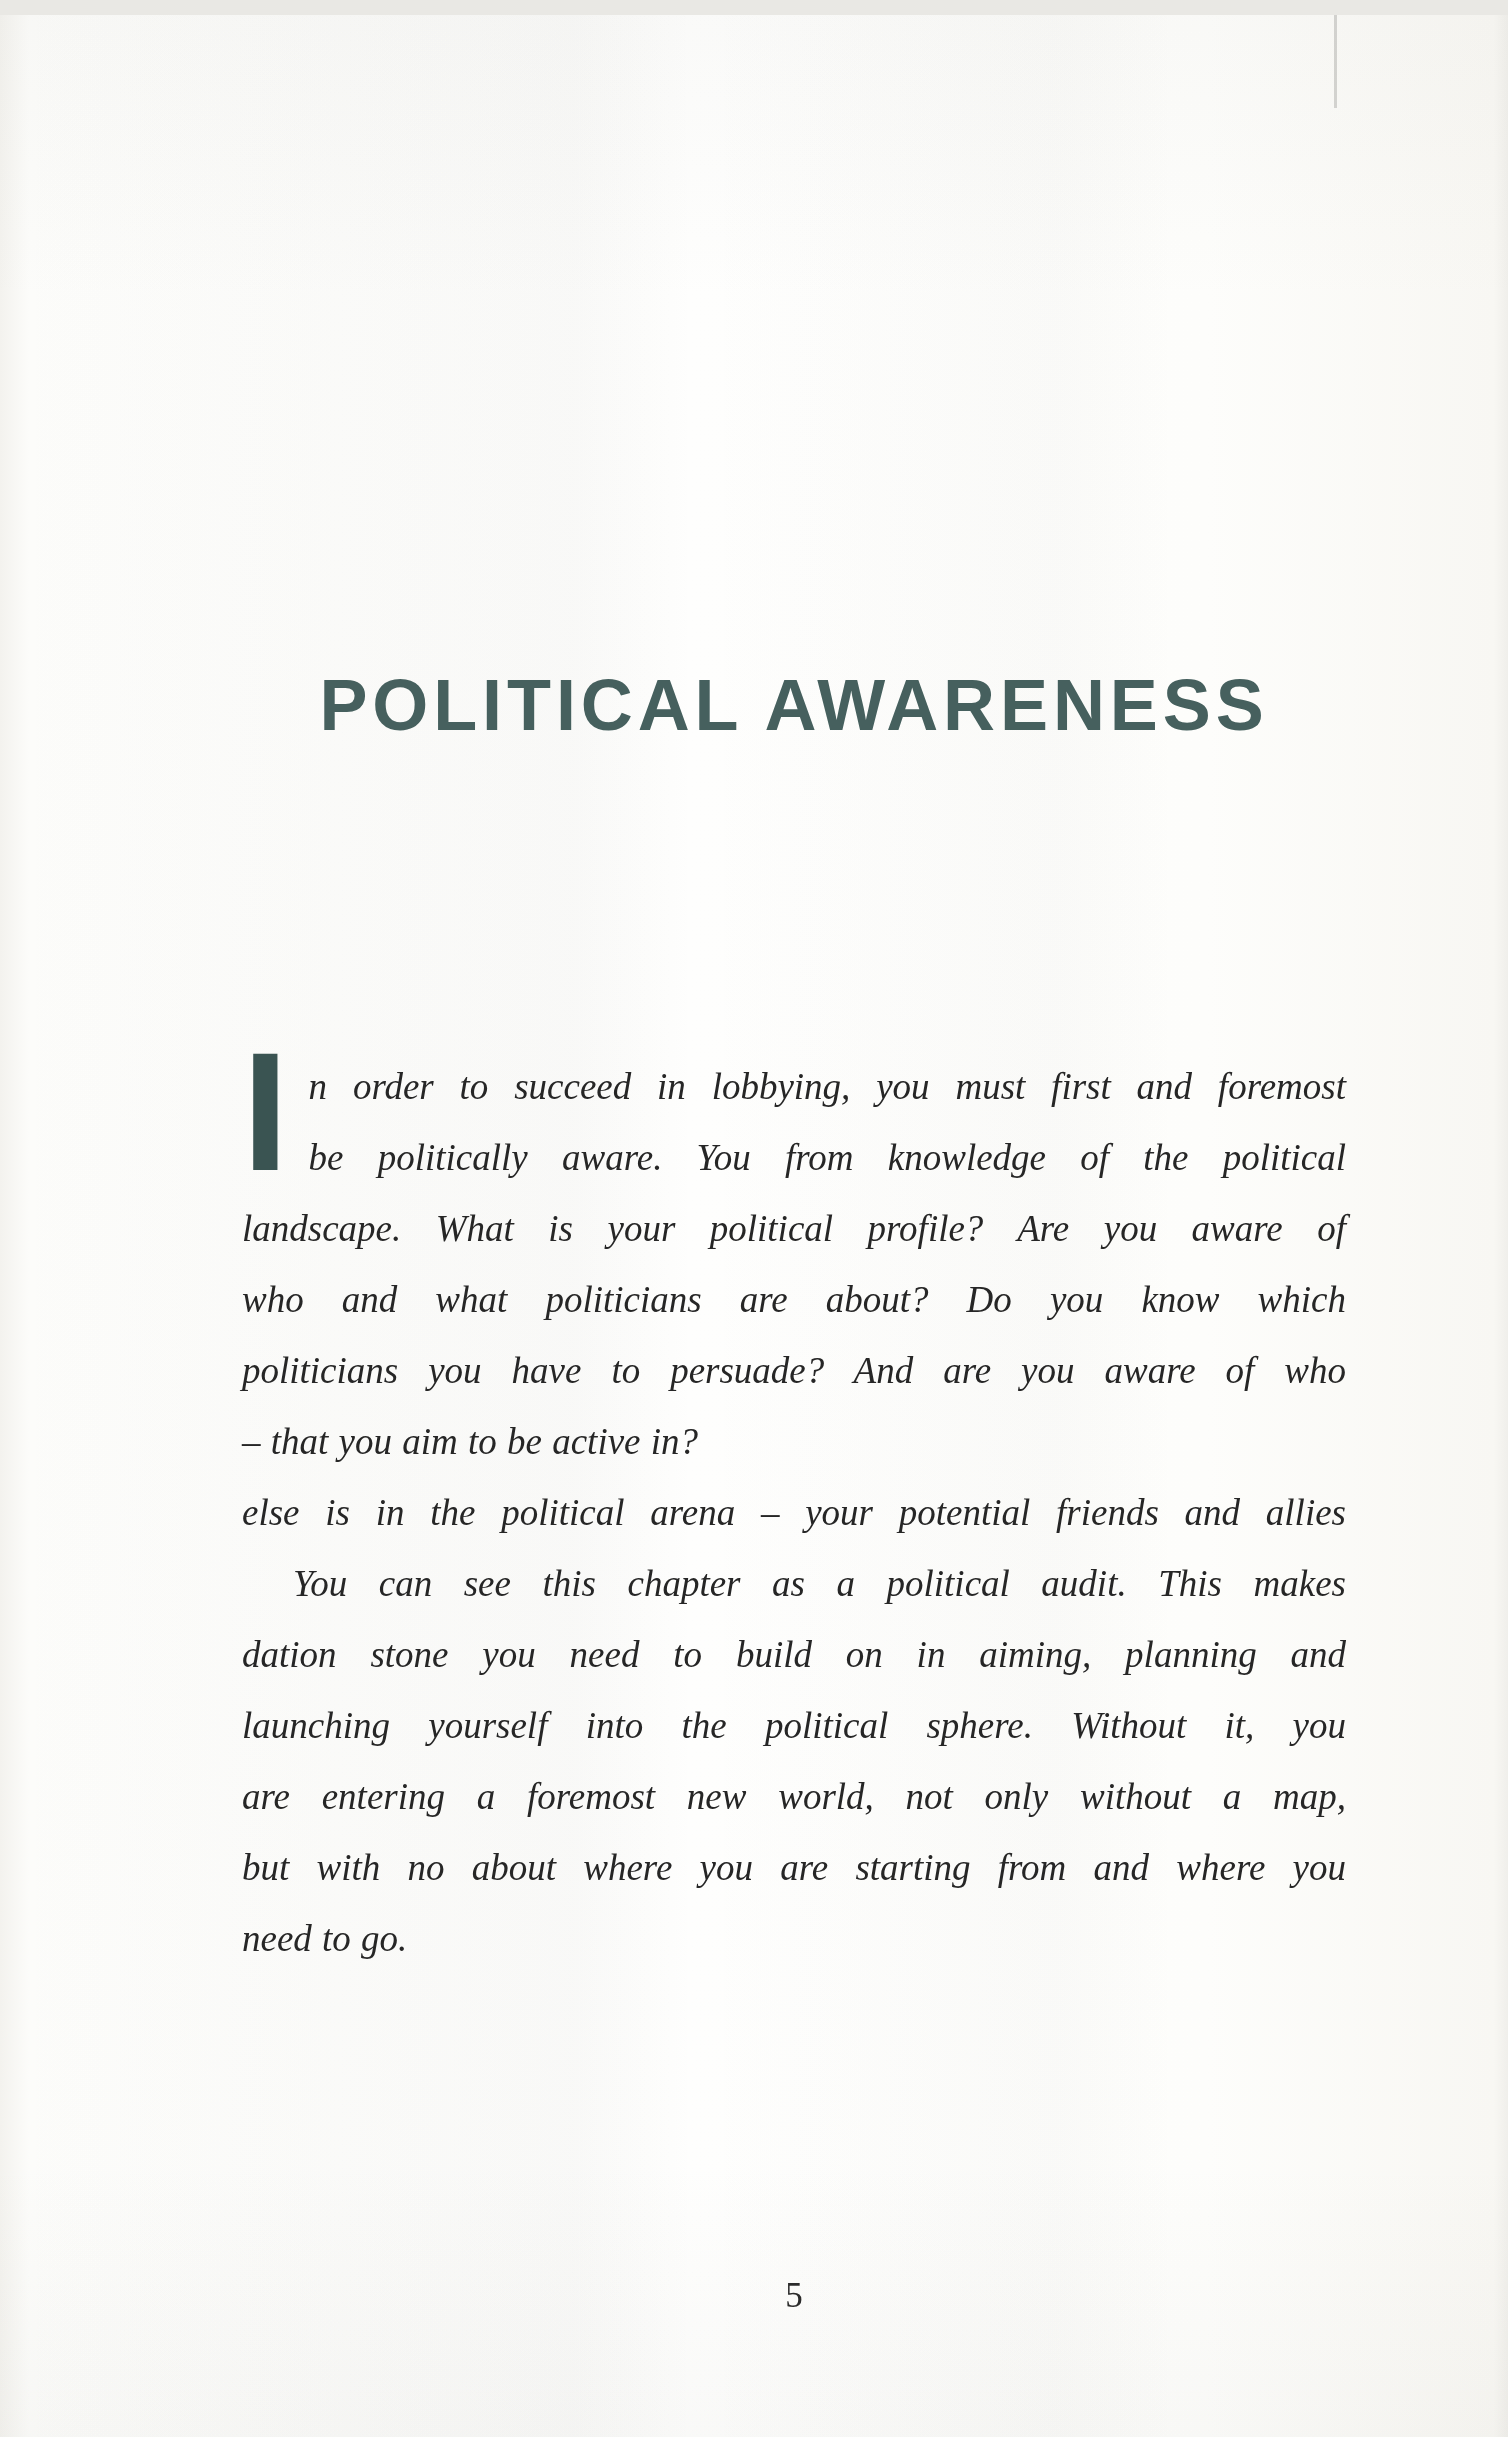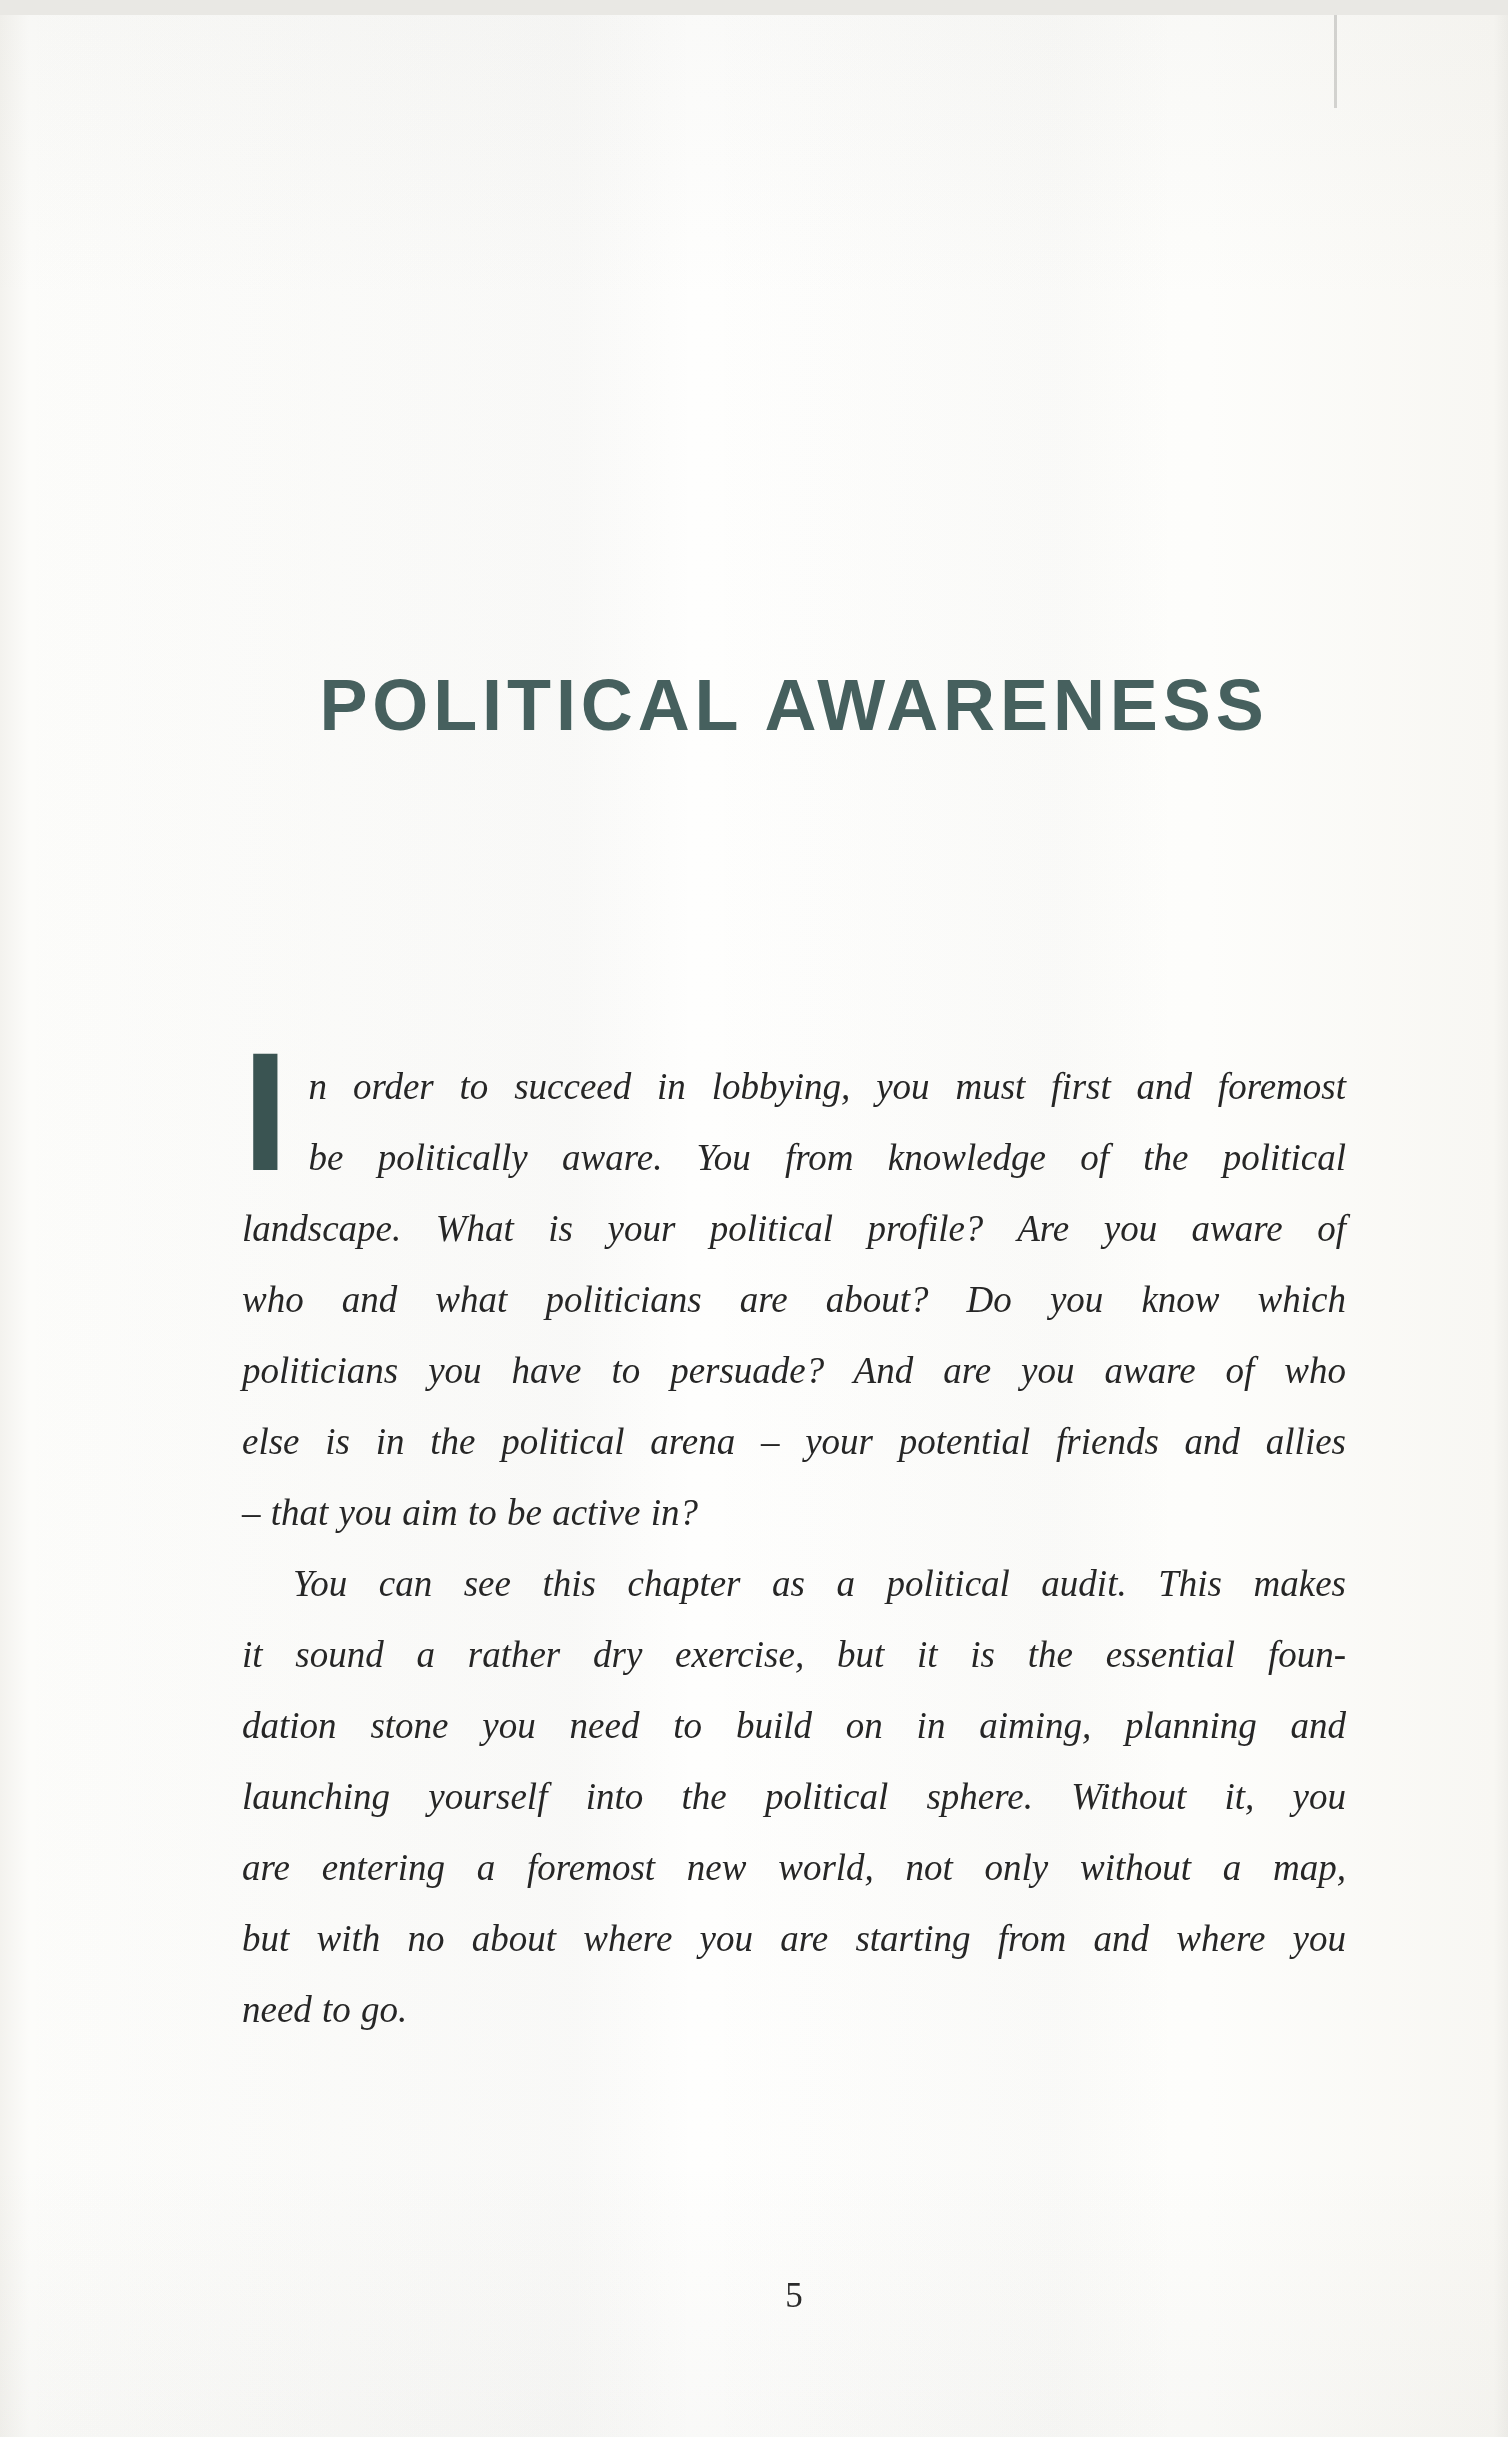--- a/index.html
+++ b/index.html
@@ -116,27 +116,26 @@
 
   <div class="body-block">
 
     <div>
       <span class="dropcap">I</span>
       <div class="line">n order to succeed in lobbying, you must first and foremost</div>
       <div class="line">be politically aware. You from knowledge of the political</div>
       <div class="line">landscape. What is your political profile? Are you aware of</div>
       <div class="line">who and what politicians are about? Do you know which</div>
       <div class="line">politicians you have to persuade? And are you aware of who</div>
+      <div class="line para-end">– that you aim to be active in?</div>
       <div class="line">else is in the political arena – your potential friends and allies</div>
-      <div class="line para-end">– that you aim to be active in?</div>
     </div>
 
     <div>
       <div class="line indent">You can see this chapter as a political audit. This makes</div>
-      <div class="line">it sound a rather dry exercise, but it is the essential foun-</div>
       <div class="line">dation stone you need to build on in aiming, planning and</div>
       <div class="line">launching yourself into the political sphere. Without it, you</div>
       <div class="line">are entering a foremost new world, not only without a map,</div>
       <div class="line">but with no about where you are starting from and where you</div>
       <div class="line para-end">need to go.</div>
     </div>
 
   </div>
 
   <div class="page-number">5</div>

